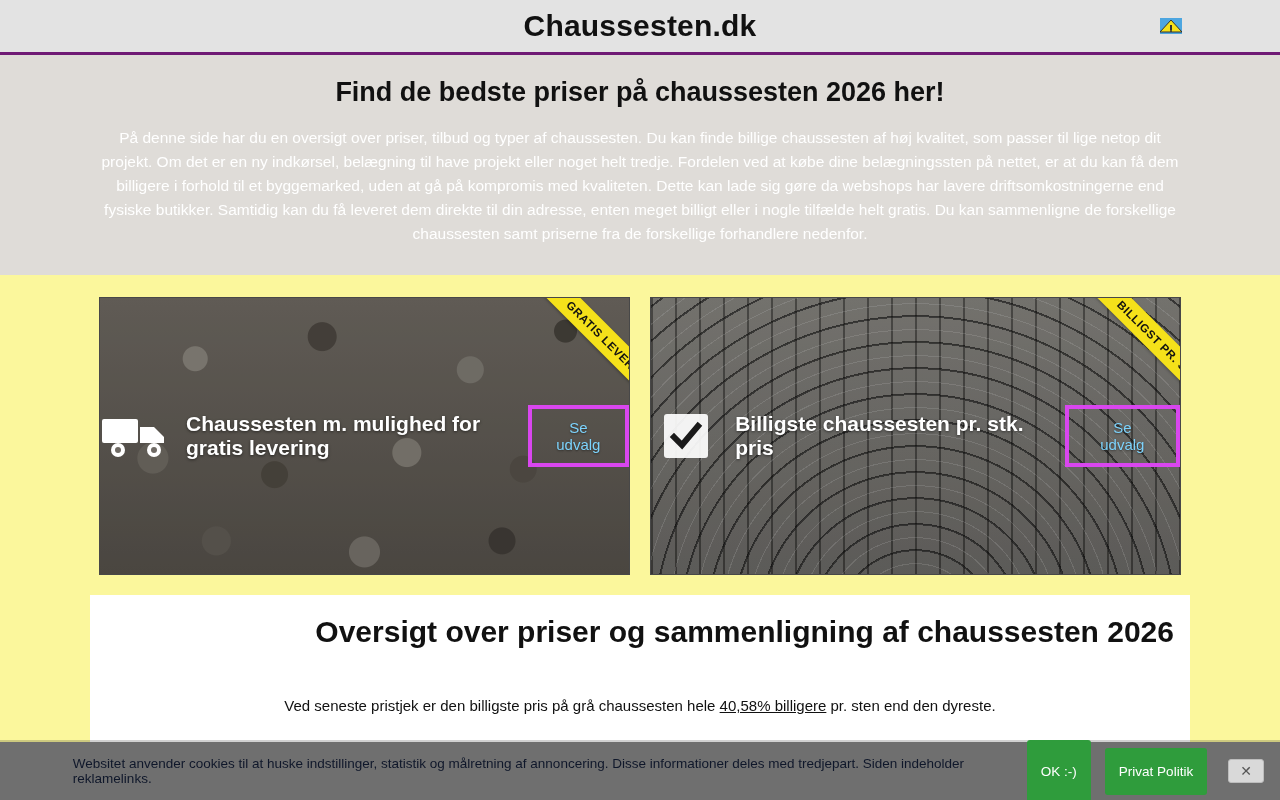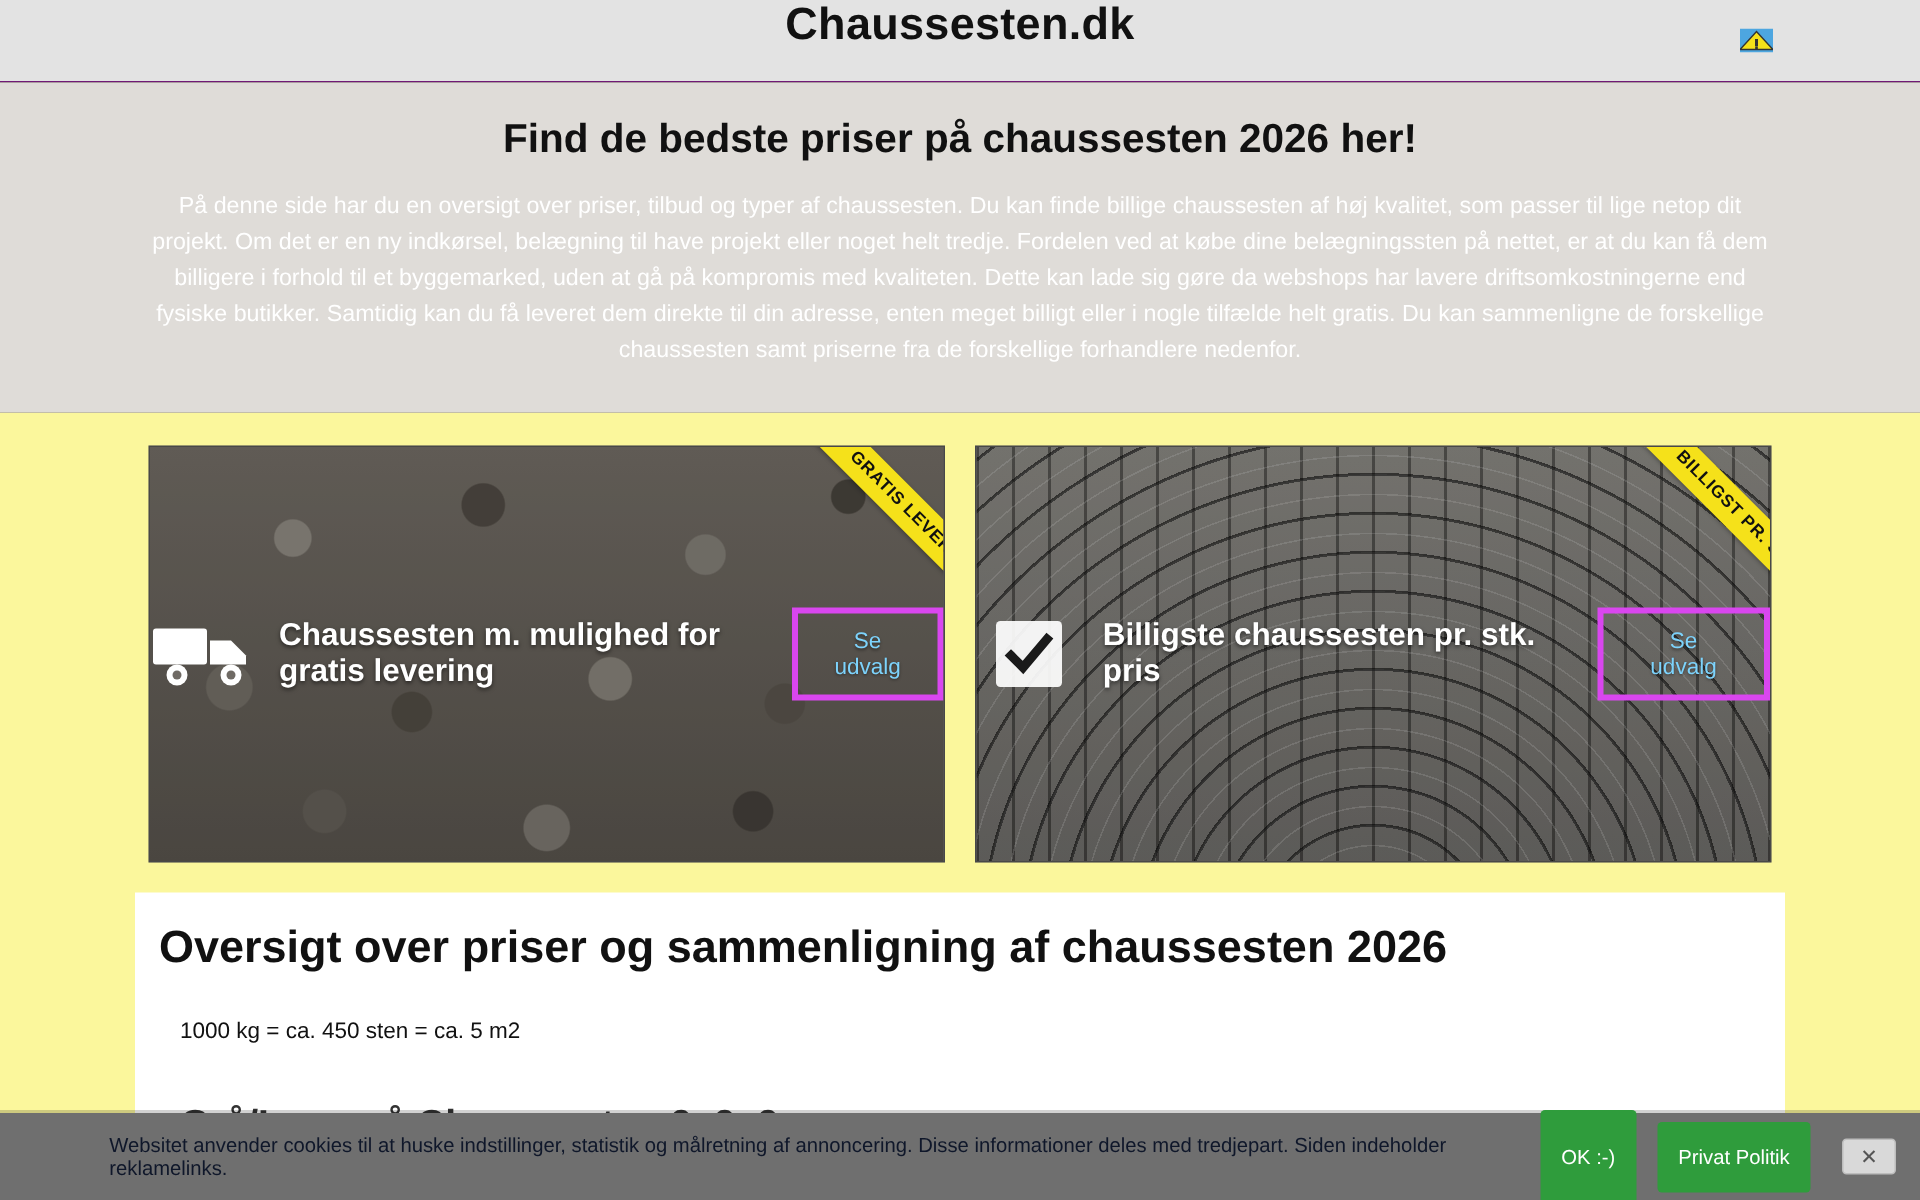--- a/index.html
+++ b/index.html
@@ -9,22 +9,23 @@
     overflow: hidden;
     font-family: "Liberation Sans", sans-serif;
     background: #ffffff;
   }
 
   
   .site-header {
     position: relative;
     height: 55px;
     background: #e3e3e3;
-    border-bottom: 1px solid #701a75;
+    border-bottom: 3px solid #701a75;
     display: flex;
+    align-items: center;
     justify-content: center;
   }
   .site-title {
     font-size: 30px;
     font-weight: bold;
     color: #111;
     letter-spacing: 0.2px;
   }
   .header-flag {
     position: absolute;
@@ -174,25 +175,25 @@
 
   
   .panel {
     width: 1100px;
     margin: 20px auto 0 auto;
     background: #fff;
     min-height: 260px;
     padding: 16px 16px 0 16px;
   }
   .panel h2 {
-    text-align: left;
+    text-align: right;
     font-size: 30px;
     font-weight: bold;
     color: #111;
-    margin: 4px 0 30px 0;
+    margin: 4px 0 48px 0;
   }
   .panel-sub {
     text-align: center;
     font-size: 15px;
     color: #111;
     margin: 0 0 42px 0;
   }
   .panel-sub a {
     color: #111;
     text-decoration: underline;
@@ -334,20 +335,23 @@
         </div>
         <div class="ribbon">
           <span>BILLIGST PR. STK.</span>
         </div>
       </div>
 
     </div>
 
     <div class="panel">
       <h2>Oversigt over priser og sammenligning af chaussesten 2026</h2>
+      <p class="panel-sub">
+        <span>Ved seneste pristjek er den billigste pris på grå chaussesten hele </span><a href="#">40,58% billigere</a><span> pr. sten end den dyreste.</span>
+      </p>
       <div class="panel-note">1000 kg = ca. 450 sten = ca. 5 m2</div>
       <h3>Grå/Lysegrå Chaussesten 9x9x9</h3>
 
     </div>
   </div>
 
   <div class="page-shade-bottom"></div>
 
   <div class="cookie-bar">
     <div class="cookie-text">Websitet anvender cookies til at huske indstillinger, statistik og målretning af annoncering. Disse informationer deles med tredjepart. Siden indeholder reklamelinks.</div>

